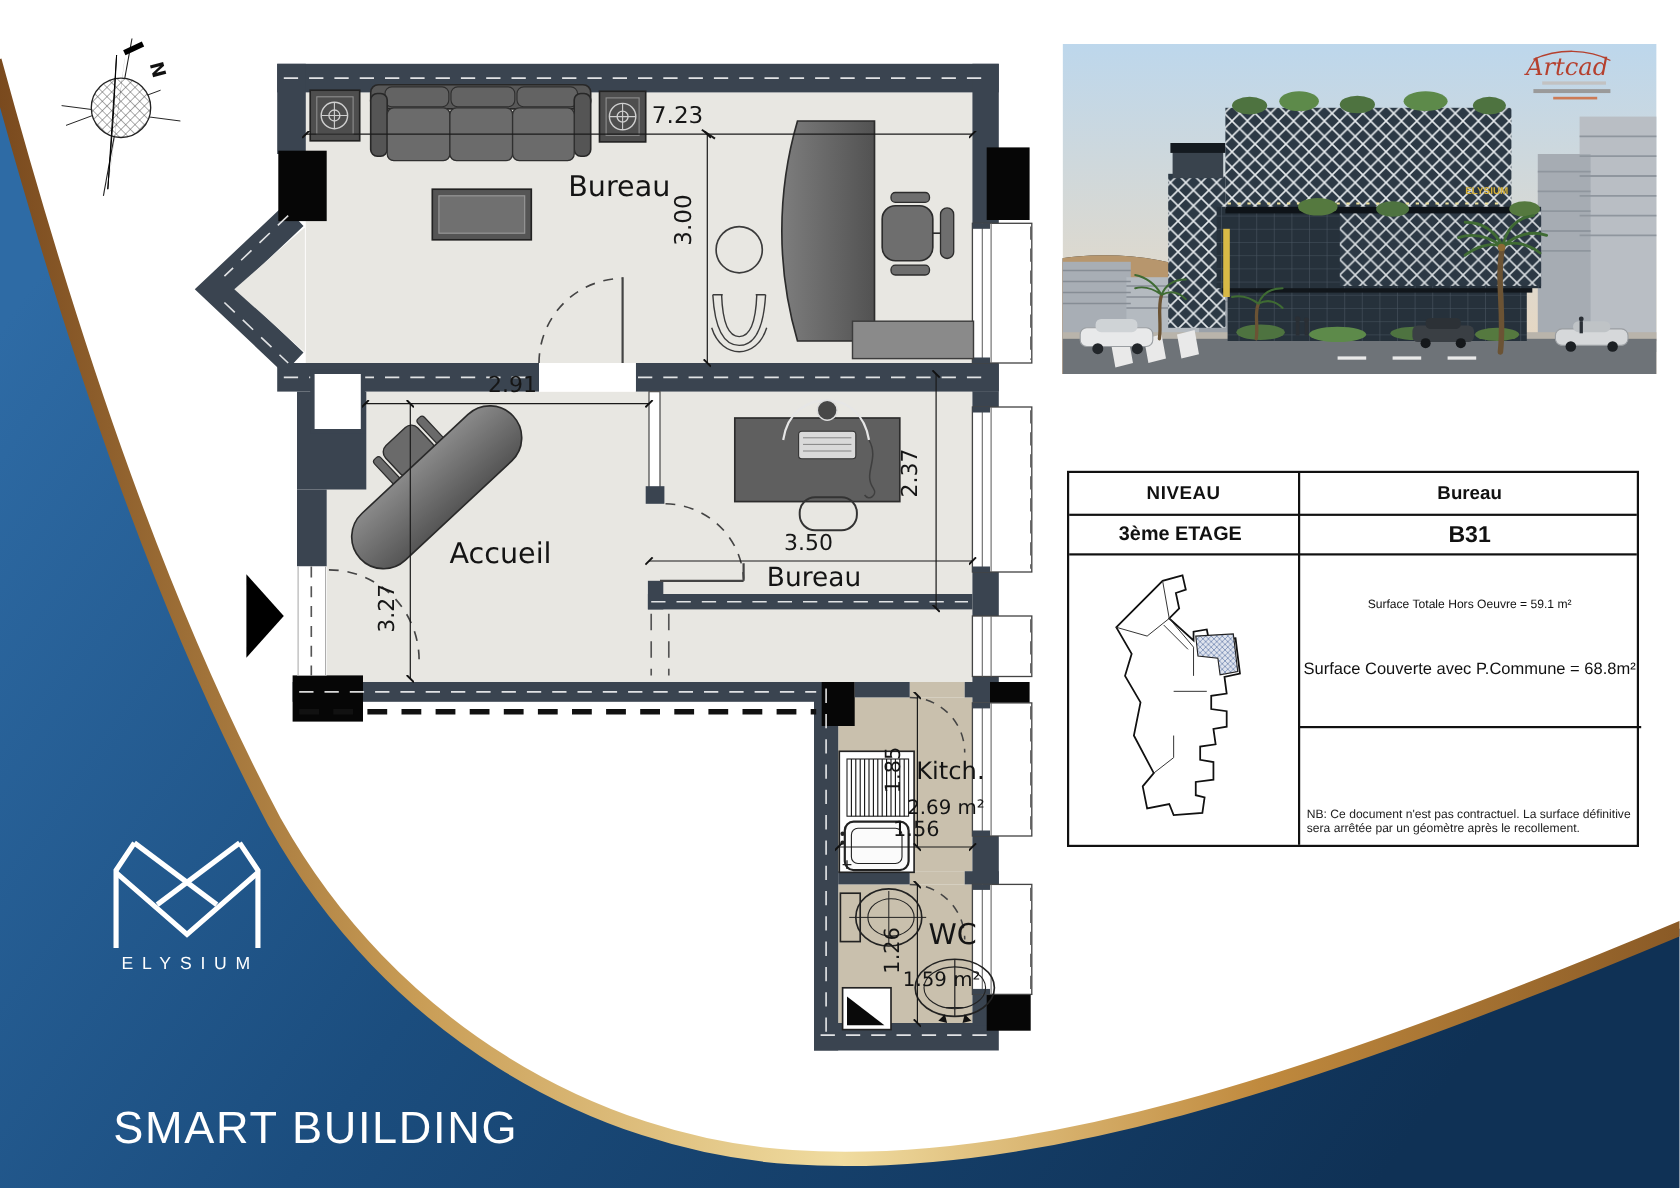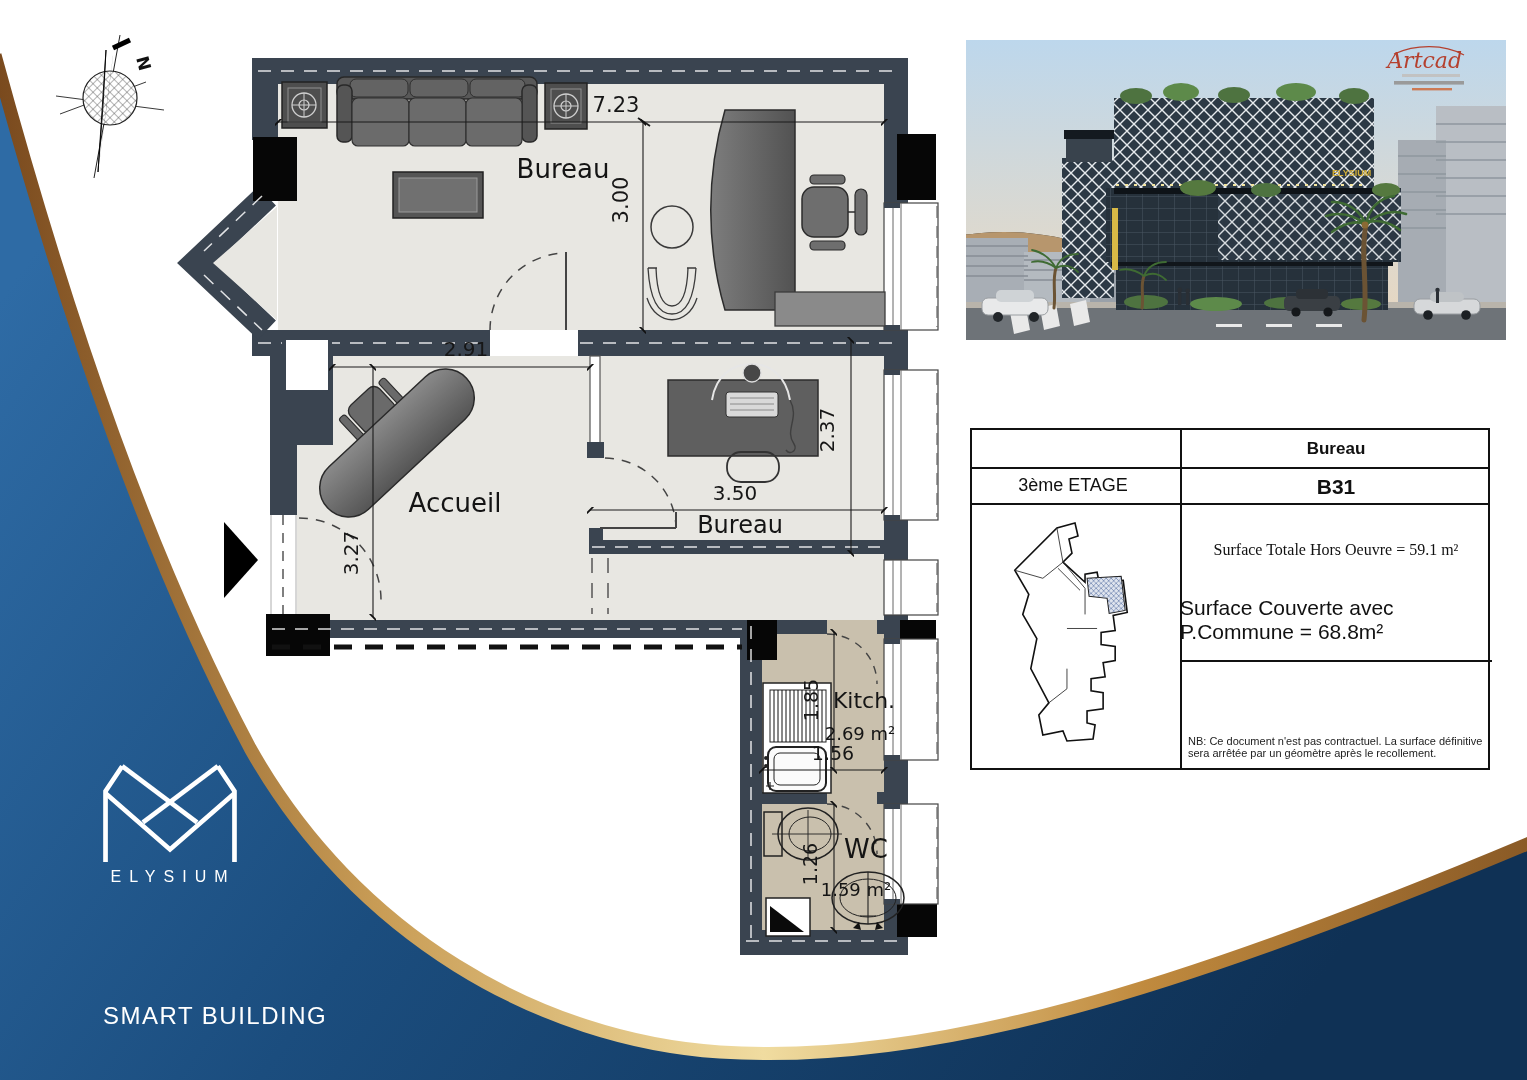--- a/index.html
+++ b/index.html
@@ -13,37 +13,37 @@
   #info-table{position:absolute;left:970px;top:428px;width:520px;height:342px;
               border:2px solid #111;box-sizing:border-box;background:#fff;color:#111;}
   .tline{position:absolute;background:#111;}
   .tl-col{left:208px;top:0;width:2px;height:100%;}
   .tl-r1{left:0;top:37px;width:100%;height:2px;}
   .tl-r2{left:0;top:73px;width:100%;height:2px;}
   .tl-r3{left:208px;top:230px;width:312px;height:2px;}
   .tcell{position:absolute;display:flex;align-items:center;justify-content:center;}
   .c-niveau{left:0;top:0;width:208px;height:37px;font-size:17px;font-weight:600;letter-spacing:.5px;}
   .c-type{left:208px;top:0;width:312px;height:37px;font-size:17px;font-weight:600;}
-  .c-level{left:0;top:37px;width:202px;height:36px;font-size:18px;font-weight:400;}
+  .c-level{left:0;top:37px;width:202px;height:36px;font-size:18px;font-weight:700;}
   .c-unit{left:208px;top:37px;width:312px;height:40px;font-size:21px;font-weight:600;}
-  .c-surf1{left:208px;top:108px;width:312px;height:24px;font-size:16px;font-family:Liberation Serif, serif;}
-  .c-surf2{left:208px;top:166px;width:312px;height:24px;font-size:21px;margin-top:12px;}
+  .c-surf1{left:208px;top:108px;width:312px;height:24px;font-size:11px;}
+  .c-surf2{left:208px;top:166px;width:312px;height:24px;font-size:15px;}
   .c-note{left:216px;top:306px;width:296px;font-size:11px;line-height:11.5px;
           display:block;text-align:left;color:#222;}
   #keyplan{position:absolute;left:16px;top:88px;}
   
   #monogram{position:absolute;left:95px;top:760px;}
   #mono-caption{position:absolute;left:88px;top:868px;width:170px;text-align:center;
       color:#fff;font-size:16px;letter-spacing:8px;font-weight:400;}
   #wordmark{position:absolute;left:28px;top:912px;font-size:63px;font-weight:700;
       letter-spacing:5px;font-family:"Liberation Sans",sans-serif;
       background:linear-gradient(180deg,#fdf3b4 0%,#edc566 30%,#a96d1d 55%,#f2d88c 80%,#7c4f12 100%);
       -webkit-background-clip:text;background-clip:text;color:transparent;
       filter:drop-shadow(4px 7px 6px rgba(0,0,20,.55));}
-  #tagline{position:absolute;left:103px;top:1002px;color:#fff;font-size:24px;
+  #tagline{position:absolute;left:103px;top:1002px;color:#fff;font-size:41px;
       letter-spacing:1.5px;font-weight:500;}
   
   .room-label{fill:#141414;font-family:"DejaVu Sans",sans-serif;}
   .dim-label{fill:#161616;font-family:"DejaVu Sans",sans-serif;}
 </style>
 </head>
 <body>
 
 <div id="page">
 
@@ -468,20 +468,21 @@
     <rect x="446" y="48" width="40" height="2.4" fill="#cc7a55"></rect>
   </g>
 </svg>
 </div>
 
 <div id="info-table">
   <div class="tline tl-col"></div>
   <div class="tline tl-r1"></div>
   <div class="tline tl-r2"></div>
   <div class="tline tl-r3"></div>
+  <div class="tcell c-niveau">NIVEAU</div>
   <div class="tcell c-type">Bureau</div>
   <div class="tcell c-level">3ème ETAGE</div>
   <div class="tcell c-unit">B31</div>
   <div class="tcell c-surf1">Surface Totale Hors Oeuvre = 59.1 m²</div>
   <div class="tcell c-surf2">Surface Couverte avec P.Commune = 68.8m²</div>
   <div class="tcell c-note">NB: Ce document n'est pas contractuel. La surface définitive sera arrêtée par un géomètre après le recollement.</div>
 
   <svg id="keyplan" width="176" height="226" viewBox="0 0 150 225">
     <defs>
       <pattern id="bluehatch" width="5" height="5" patternUnits="userSpaceOnUse">

